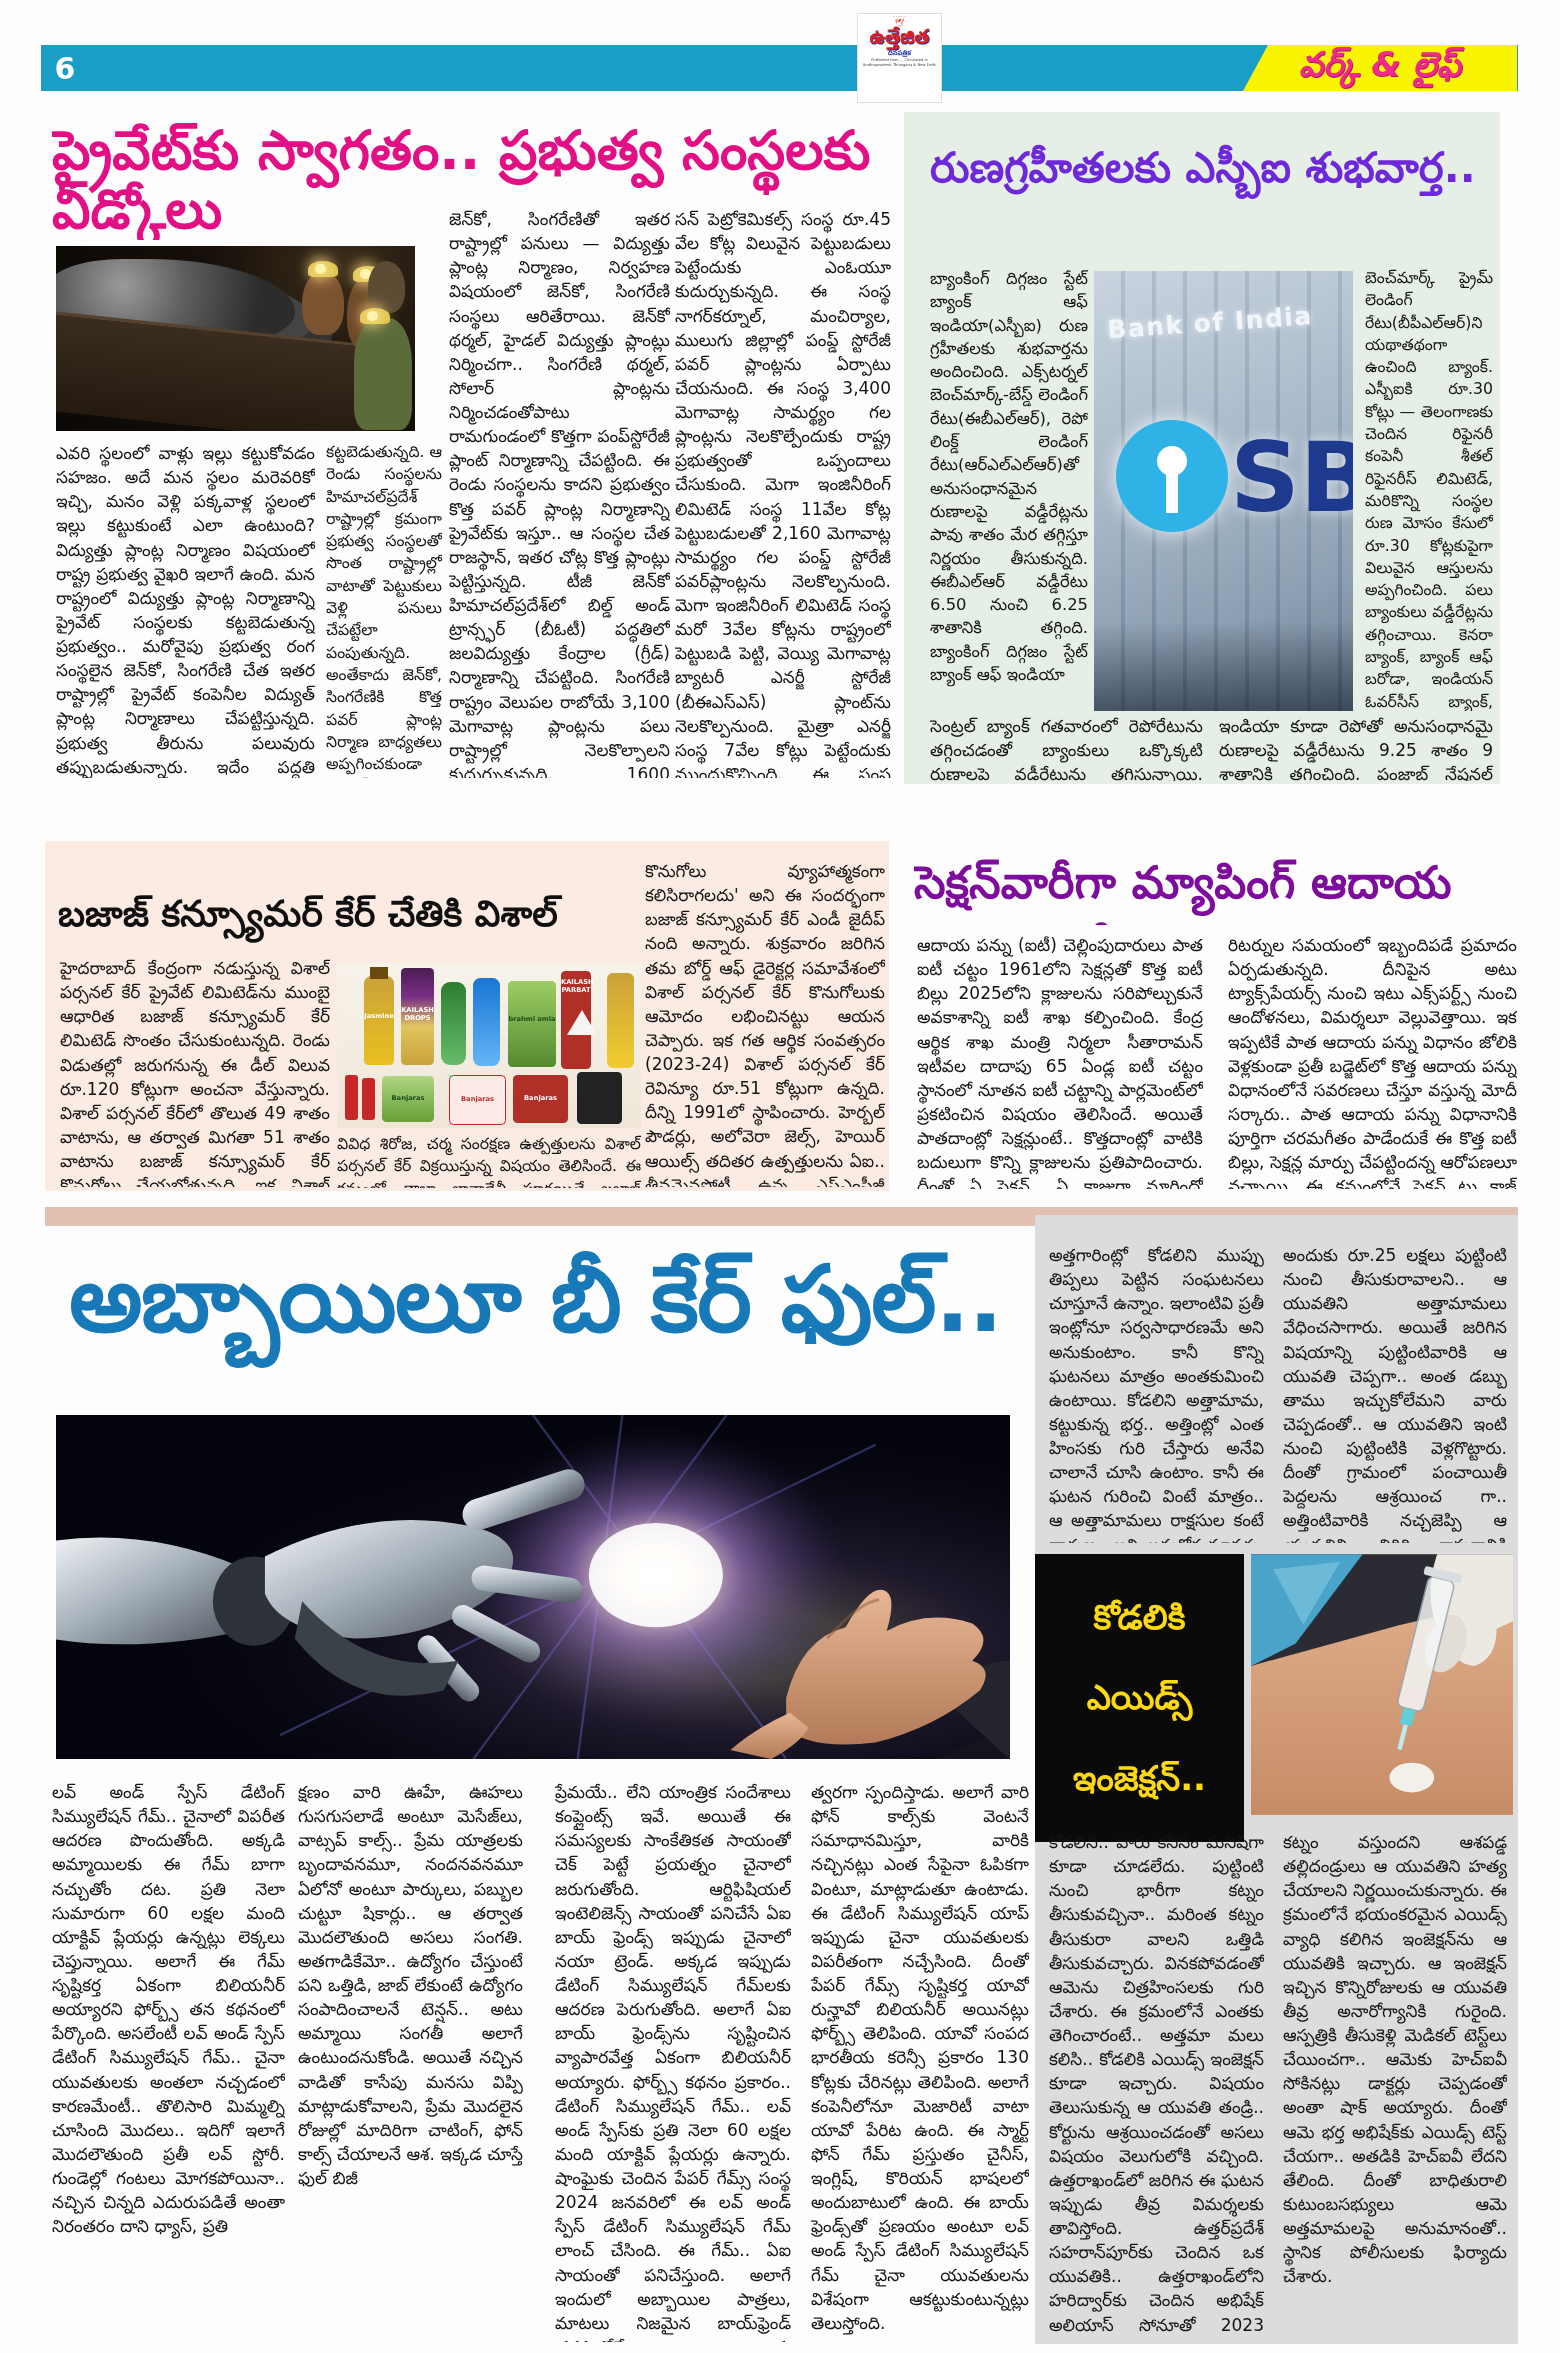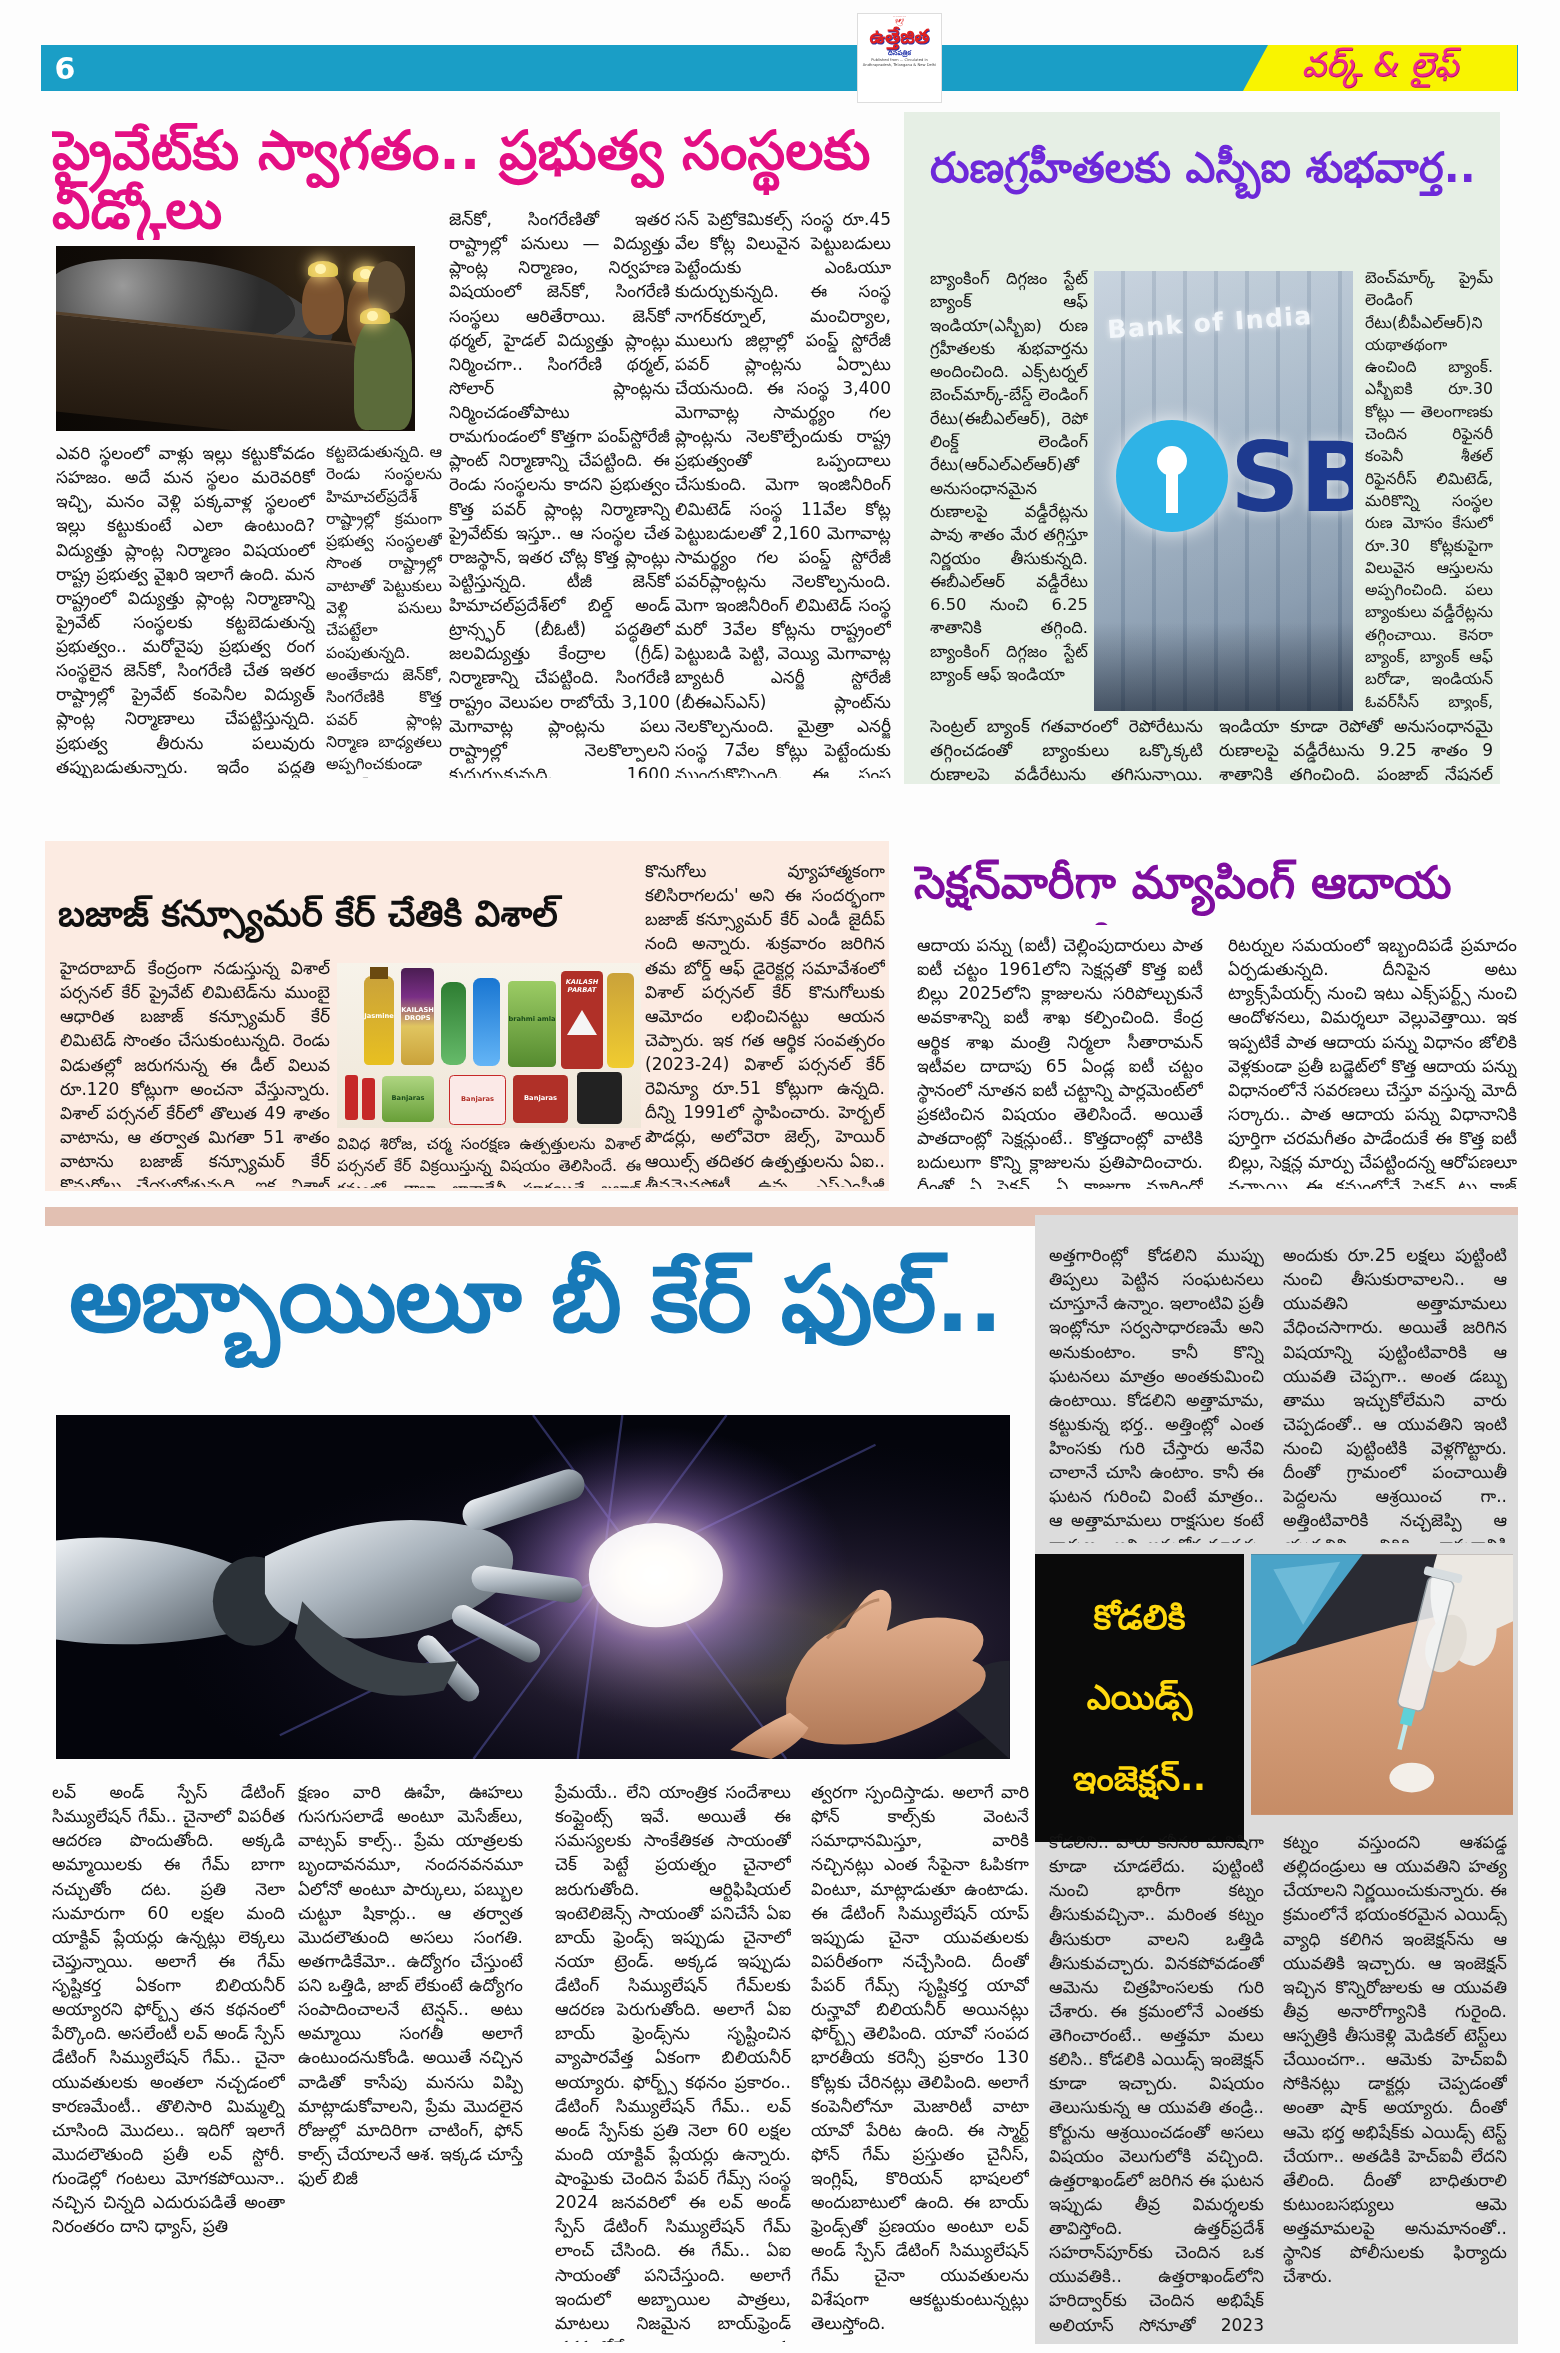--- a/index.html
+++ b/index.html
@@ -12,21 +12,21 @@
   .teal-band{left:41px;top:45px;width:1477px;height:46px;background:#1a9ec6;}
   .pagenum{left:41px;top:45px;width:48px;height:46px;color:#fff;font-size:30px;font-weight:bold;
            display:flex;align-items:center;justify-content:center;}
   .date-band{left:88px;top:45px;width:353px;height:46px;background:#f9f400;
              clip-path:polygon(19.4px 0,100% 0,calc(100% - 19.4px) 100%,0 100%);
              display:flex;align-items:center;justify-content:center;}
   .date-band span{font-size:28px;font-weight:bold;color:#111;}
   .sect-band{left:1243px;top:45px;width:274px;height:46px;background:#f9f400;
              clip-path:polygon(25px 0,100% 0,100% 100%,0 100%);
              display:flex;align-items:center;justify-content:center;}
-  .sect-band span{font-size:34px;font-weight:normal;font-style:italic;color:#ef2a8c;
+  .sect-band span{font-size:34px;font-weight:bold;font-style:italic;color:#ef2a8c;
                   text-shadow:0.7px 0.7px 0 #b00f62;}
   .logo-box{left:857px;top:13.4px;width:83px;height:88px;background:#fff;border:0.7px solid #ddd;
             text-align:center;overflow:hidden;}
   .logo-top{font-size:3.7px;color:#c02020;line-height:6px;}
   .logo-main{font-size:19.4px;font-weight:bold;color:#e02020;line-height:22.4px;text-shadow:0.7px 0.7px 0 #2233aa;}
   .logo-sub{font-size:6.7px;color:#2233aa;font-weight:bold;line-height:9px;}
   .logo-bottom{font-size:3.7px;color:#444;line-height:5.2px;}
   .logo-bird{color:#e02020;font-size:7.5px;line-height:6px;}
 
   
@@ -84,21 +84,21 @@
 
   
   .img-prod{left:337px;top:963px;width:304px;height:165px;background:linear-gradient(180deg,#f7f3ea,#efe6d8);overflow:hidden;}
   .prod{position:absolute;border-radius:4.5px;}
   .p-oil1{left:27px;top:13.4px;width:30px;height:89px;background:linear-gradient(180deg,#caa23a,#e8c020);border-radius:7.5px 7.5px 4.5px 4.5px;}
   .p-oil1 .cap{position:absolute;left:6px;top:-9px;width:18px;height:12px;background:#6a4a10;}
   .p-purple{left:64px;top:4.5px;width:33px;height:97px;background:linear-gradient(180deg,#4a1d52,#7a2f86 30%,#e0c560 60%,#caa23a);}
   .p-green{left:104px;top:19.4px;width:25px;height:83px;background:linear-gradient(180deg,#2e7d32,#66bb6a);border-radius:9px;}
   .p-blue{left:136px;top:15px;width:27px;height:88px;background:linear-gradient(180deg,#1976d2,#64b5f6);border-radius:7.5px;}
   .p-brahmi{left:171px;top:18px;width:48px;height:86px;background:linear-gradient(180deg,#9ccc65,#558b2f);}
-  .p-kailash{left:224px;top:7.5px;width:42px;height:98px;background:#b03028;font-style:italic;}
+  .p-kailash{left:224px;top:7.5px;width:30px;height:98px;background:#b03028;}
   .p-kailash .mtn{position:absolute;left:6px;top:39px;width:0;height:0;border-left:15px solid transparent;
      border-right:15px solid transparent;border-bottom:25px solid #f5f5f5;}
   .p-oil2{left:270px;top:10.4px;width:27px;height:95px;background:linear-gradient(180deg,#caa23a,#f0cc30);border-radius:6px;}
   .p-tube{left:7.5px;top:112px;width:13.4px;height:45px;background:#c62828;border-radius:3px;}
   .p-tube2{left:25px;top:115px;width:13.4px;height:42px;background:#c62828;border-radius:3px;}
   .p-aloe{left:45px;top:113px;width:52px;height:46px;background:linear-gradient(180deg,#aed581,#689f38);}
   .p-face1{left:112px;top:112px;width:55px;height:48px;background:#fbe9e7;border:1.5px solid #c62828;}
   .p-face2{left:176px;top:112px;width:55px;height:48px;background:#b03028;}
   .p-black{left:240px;top:109px;width:45px;height:52px;background:#222;}
   .plabel{position:absolute;font-size:6.7px;color:#fff;font-weight:bold;text-align:center;width:100%;top:40%;}

